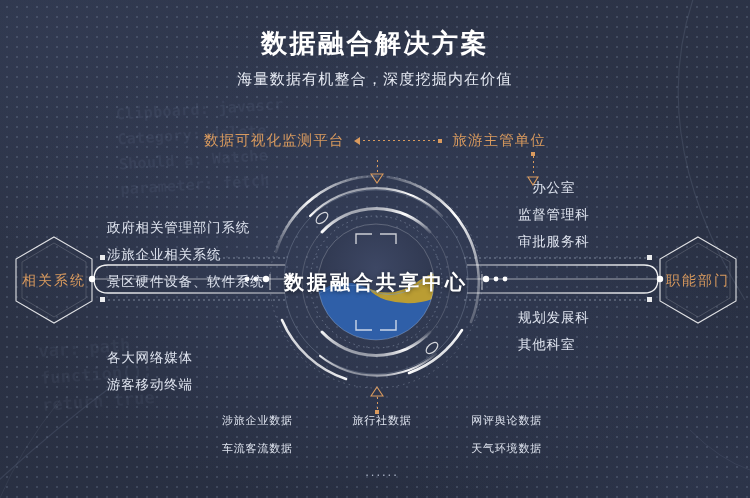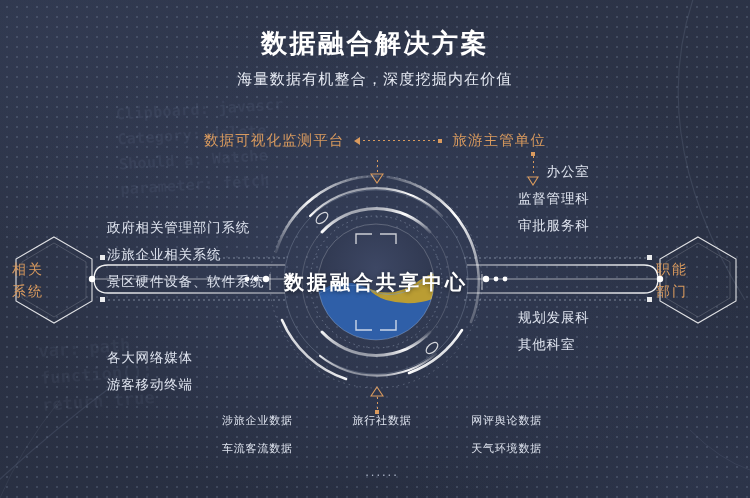--- a/index.html
+++ b/index.html
@@ -76,22 +76,22 @@
 
   
   .botgrid{position:absolute;left:222px;top:406px;width:320px;}
   .botrow{display:flex;justify-content:space-between;}
   .botrow span{color:#dfe4ef;font-size:11px;letter-spacing:.8px;line-height:28px;white-space:nowrap;}
   .ellip{width:100%;text-align:center;color:#aab3c6;font-size:13px;letter-spacing:2px;margin-top:2px;}
 
   
   .hexwrap{position:absolute;width:84px;height:92px;}
   .hexwrap .lbl{
-    position:absolute;inset:0;display:flex;flex-direction:column;
-    justify-content:center;
+    position:absolute;inset:0;display:flex;flex-direction:row;
+    align-items:center;justify-content:center;
     color:#d99a5e;font-size:14px;letter-spacing:2px;line-height:22px;
   }
   
   .center{position:absolute;left:264px;top:170px;width:224px;height:224px;}
   .centertext{
     position:absolute;left:0;top:0;width:224px;height:224px;
     display:flex;flex-direction:row;align-items:center;justify-content:center;
     color:#fff;font-size:20px;font-weight:700;letter-spacing:3px;line-height:29px;
     text-shadow:0 1px 4px rgba(0,0,0,.45);
   }
@@ -215,21 +215,21 @@
   <div class="listcol lcol" style="top:174px;align-items:flex-start;">
     <span>政府相关管理部门系统</span>
     <span>涉旅企业相关系统</span>
     <span>景区硬件设备、软件系统</span>
   </div>
   <div class="listcol lcol" style="top:304px;align-items:flex-start;">
     <span>各大网络媒体</span>
     <span>游客移动终端</span>
   </div>
 
-  <div class="listcol rcol" style="top:158px;align-items:flex-end;">
+  <div class="listcol rcol" style="top:174px;align-items:center;">
     <span>办公室</span>
     <span>监督管理科</span>
     <span>审批服务科</span>
   </div>
   <div class="listcol rcol" style="top:304px;align-items:flex-start;">
     <span>规划发展科</span>
     <span>其他科室</span>
   </div>
 
   <div class="botgrid">

